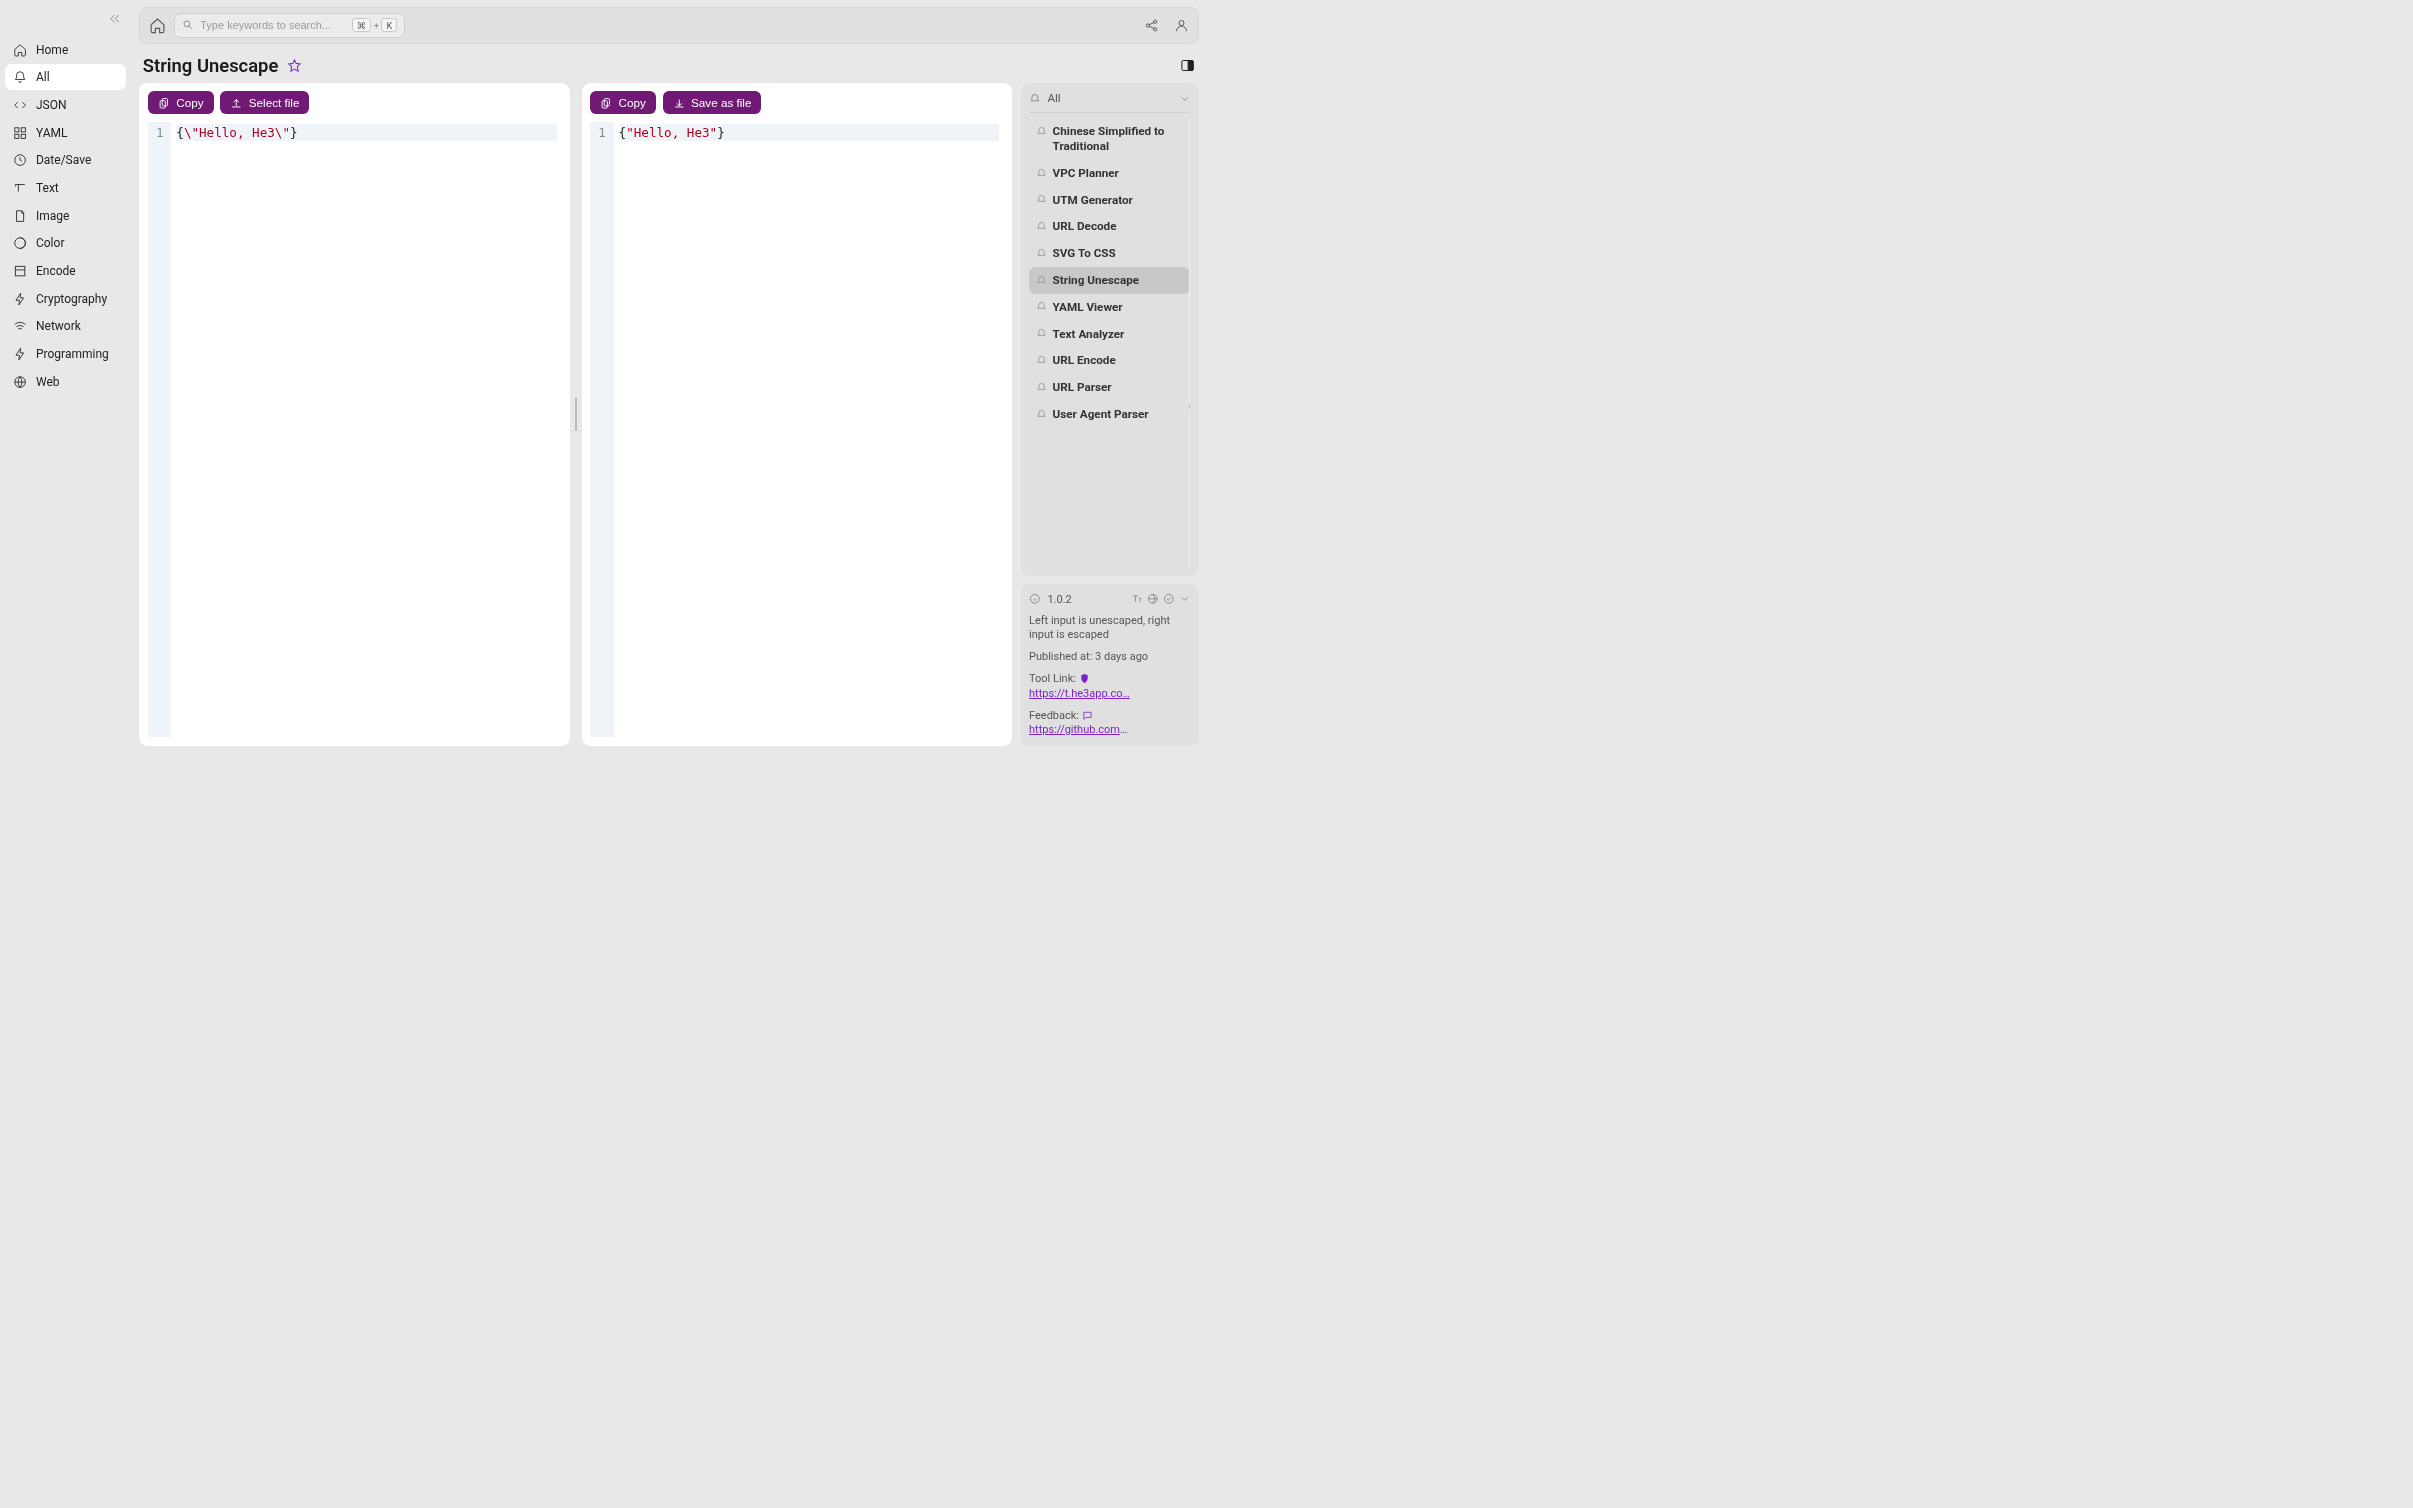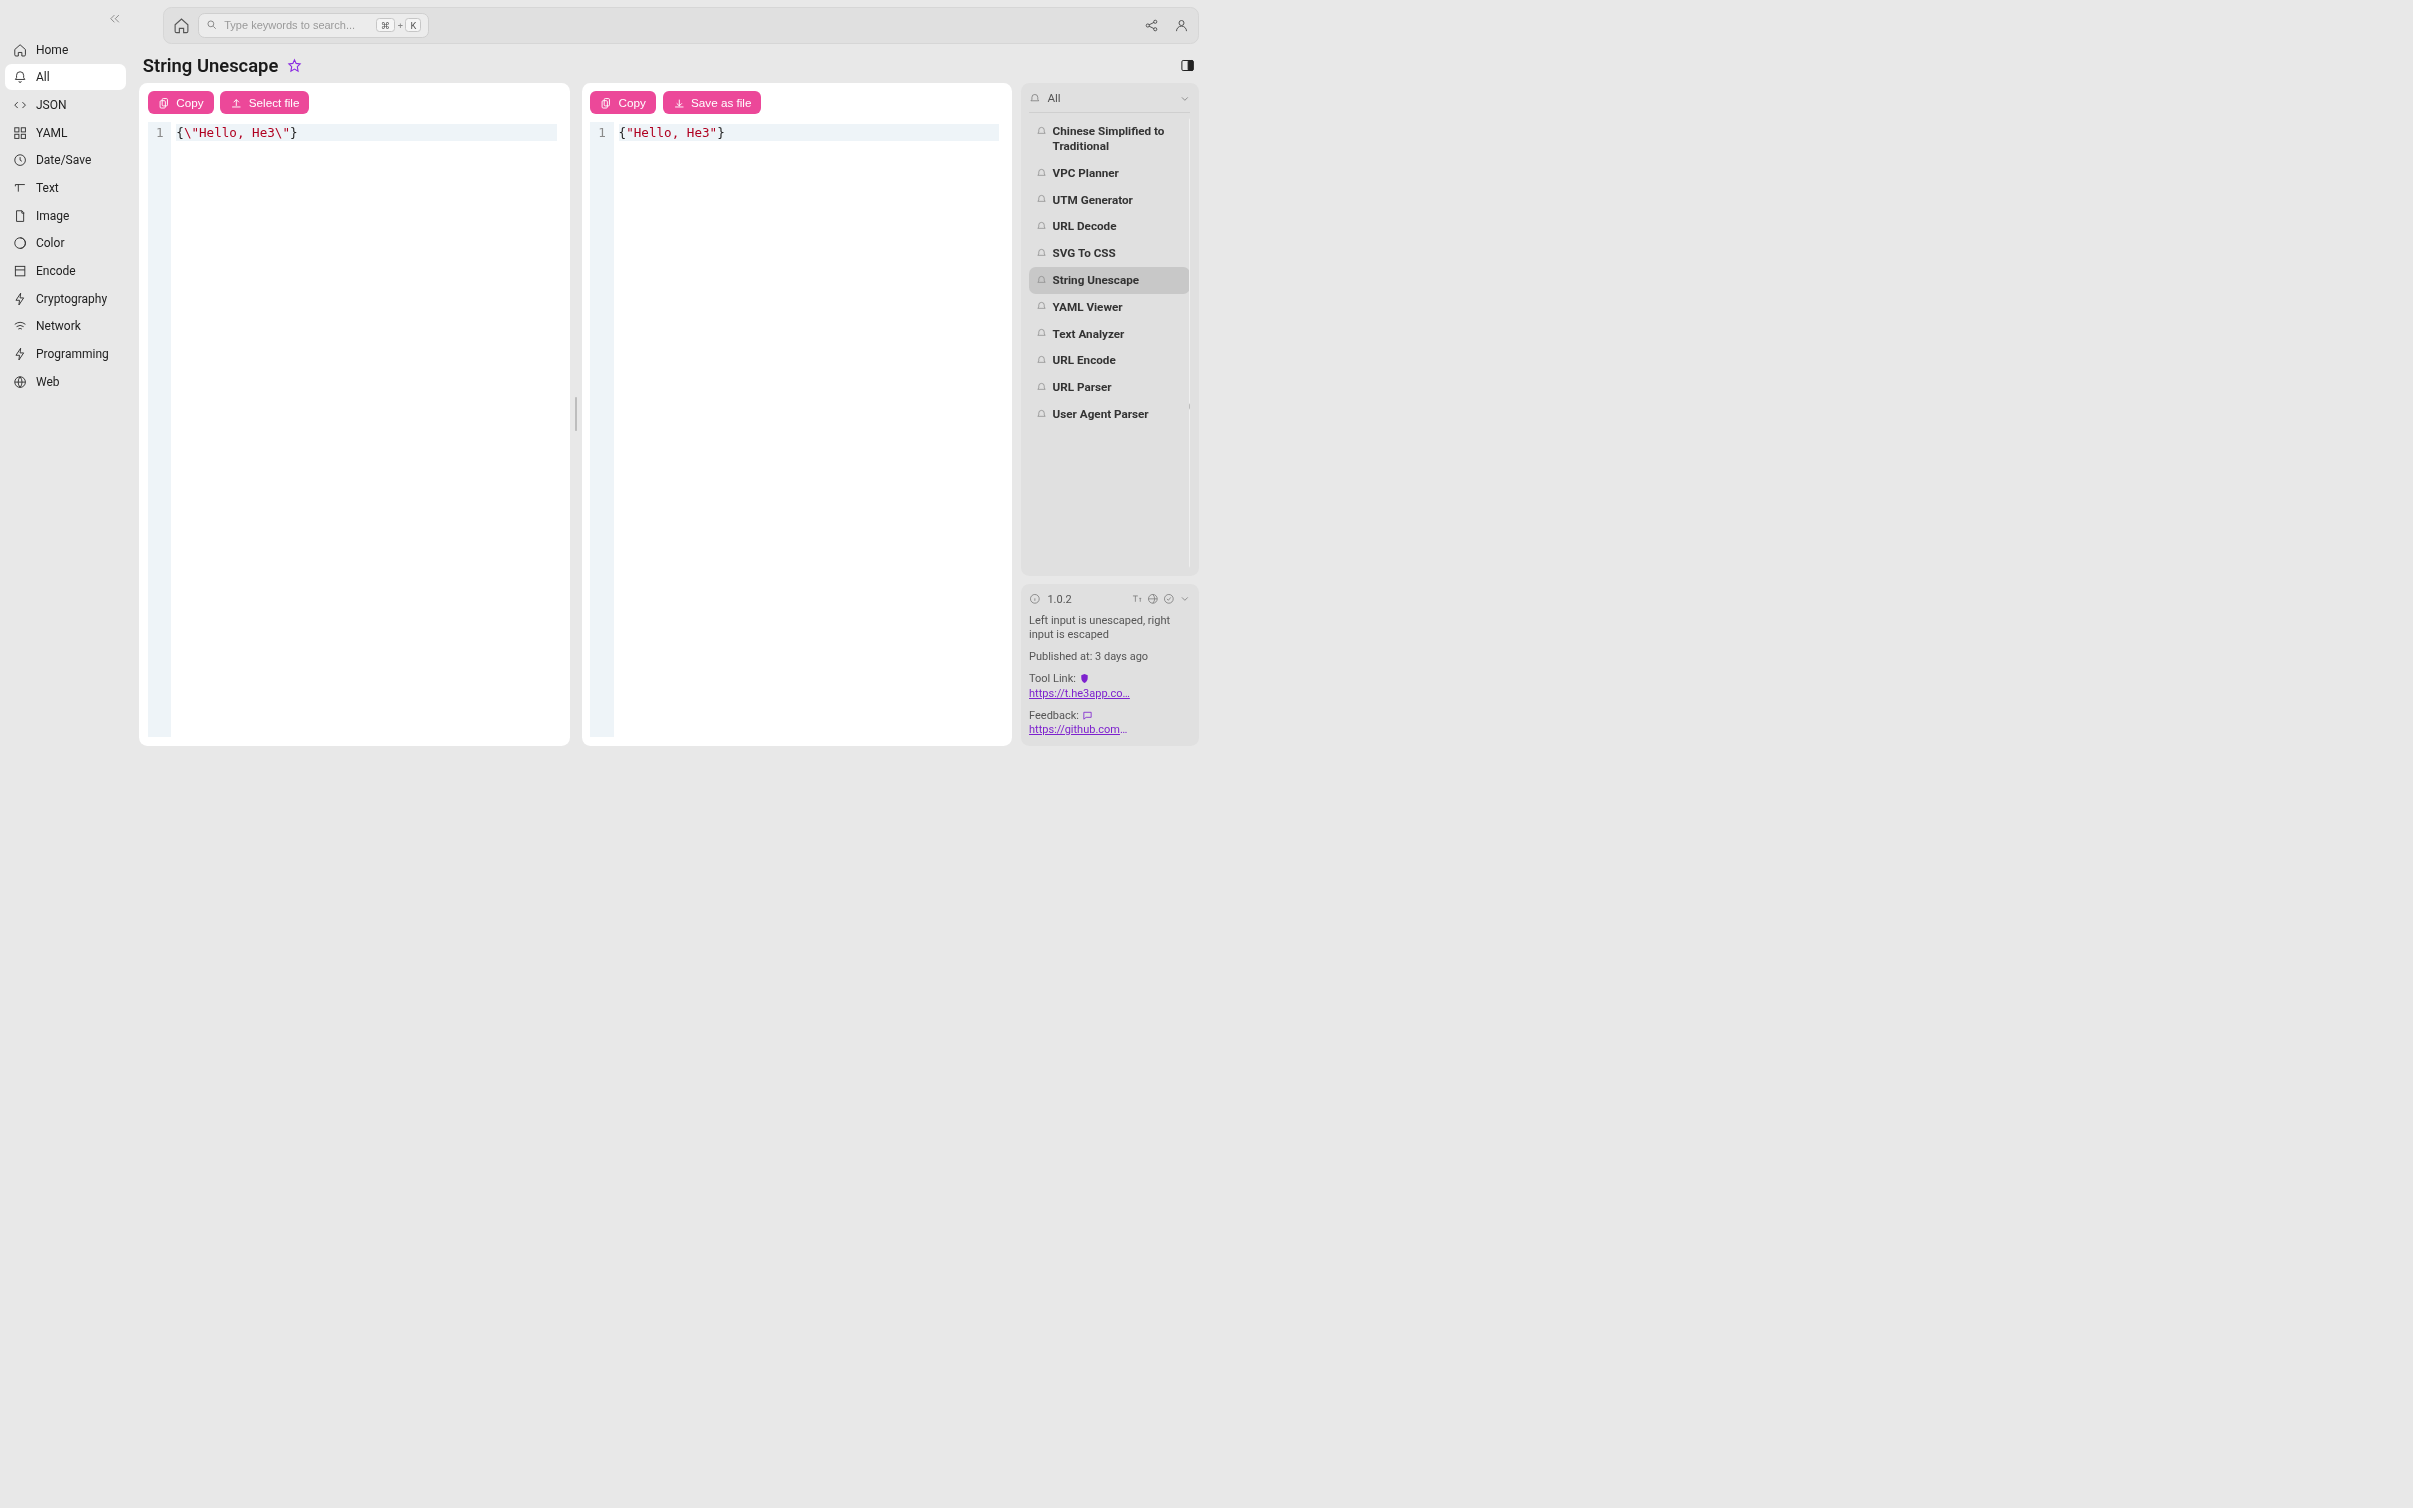--- a/index.html
+++ b/index.html
@@ -50,21 +50,20 @@
   padding: 6.7px 8.4px 8.4px 8.4px;
   gap:6.7px;
 }
 .topbar {
   display:flex; align-items:center; gap:8.4px;
   background:#e0e0e0;
   border:0.8px solid #d6d6d6;
   border-radius:8.4px;
   padding:5px 8.4px;
   height:37px;
-  margin-left:24px;
 }
 .home-btn { width:17px; height:17px; stroke:#555; fill:none; stroke-width:1.6;}
 .searchbox {
   display:flex; align-items:center; gap:6.7px;
   background:#ececec;
   border:0.8px solid #cfcfcf;
   border-radius:6.7px;
   padding:0 6.7px;
   height:25px;
   width:231px;
@@ -100,21 +99,21 @@
 .editor-card{
   background:#fff; border-radius:8.4px;
   display:flex; flex-direction:column;
   flex:1; min-width:0;
   padding:8.4px;
 }
 .editor-toolbar{
   display:flex; gap:6.7px; padding:0 0 6.7px 0;
 }
 .btn{
-  background:#ec4899;
+  background:#701a75;
   color:#fff; border:none; border-radius:5.9px;
   padding:5px 10px;
   display:flex; align-items:center; gap:5.9px;
   font-size:11.7px; font-weight:500;
   cursor:pointer;
 }
 .btn svg{width:12.6px;height:12.6px;stroke:#fff;fill:none;stroke-width:1.8;}
 .code-area{
   flex:1; display:flex; font-family: ui-monospace, Menlo, Consolas, monospace;
   font-size:12.6px; line-height:17px;

